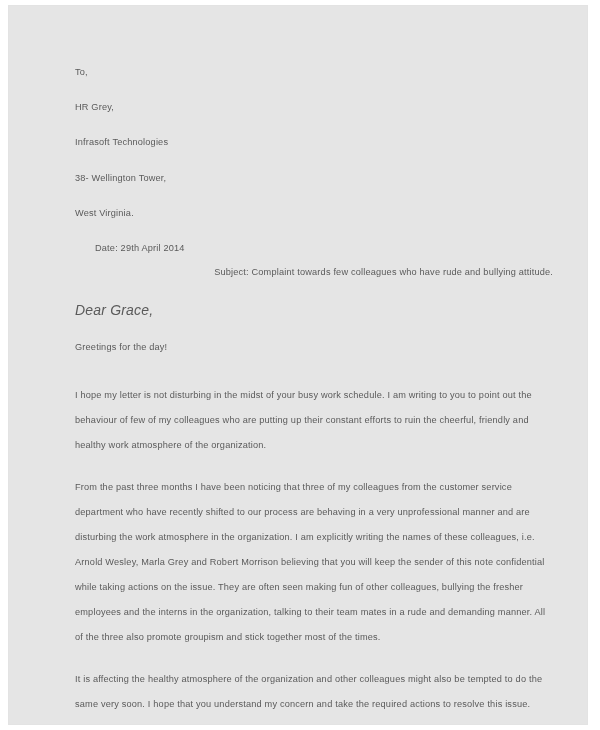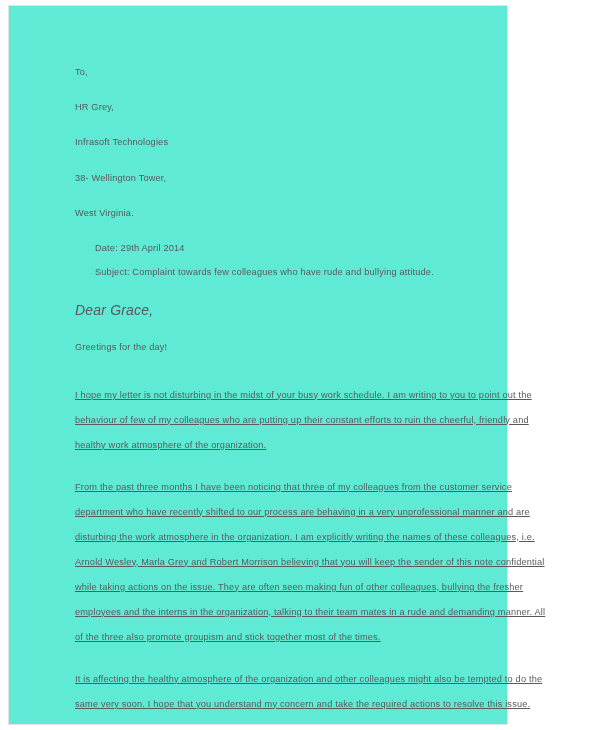--- a/index.html
+++ b/index.html
@@ -13,23 +13,23 @@
     height: 730px;
     overflow: hidden;
     font-family: "Liberation Sans", sans-serif;
   }
 
   
   #page-sheet {
     position: absolute;
     left: 8px;
     top: 5px;
-    width: 500px;
+    width: 580px;
     height: 720px;
-    background: #5eead4;
+    background: #e5e5e5;
     border-left: 1px solid #e3e3e3;
     border-top: 1px solid #e3e3e3;
     border-right: 1px solid #e3e3e3;
     border-bottom: 1px solid #e3e3e3;
     box-sizing: border-box;
   }
 
   #letter-body {
     position: absolute;
     left: 66px;
@@ -55,20 +55,21 @@
     color: #5a5a5a;
     line-height: 1;
     margin: 0 0 15px 0;
     letter-spacing: 0.18px;
     white-space: nowrap;
     padding-left: 20px;
   }
 
   .meta-line:last-child {
     margin-bottom: 8px;
+    text-align: right;
   }
 
   .salutation {
     font-size: 14px;
     color: #5a5a5a;
     line-height: 1;
     margin: 8px 0 26px 0;
     letter-spacing: 0.18px;
     font-style: italic;
   }
@@ -81,21 +82,20 @@
     letter-spacing: 0.18px;
   }
 
   .para {
     font-size: 9.2px;
     color: #5a5a5a;
     line-height: 25px;
     margin: 0 0 17px 0;
     letter-spacing: 0.18px;
     text-align: left;
-    text-decoration: underline;
   }
 
   .para:last-child {
     margin-bottom: 0;
   }
 </style>
 </head>
 <body>
 
 <div id="page-sheet">

